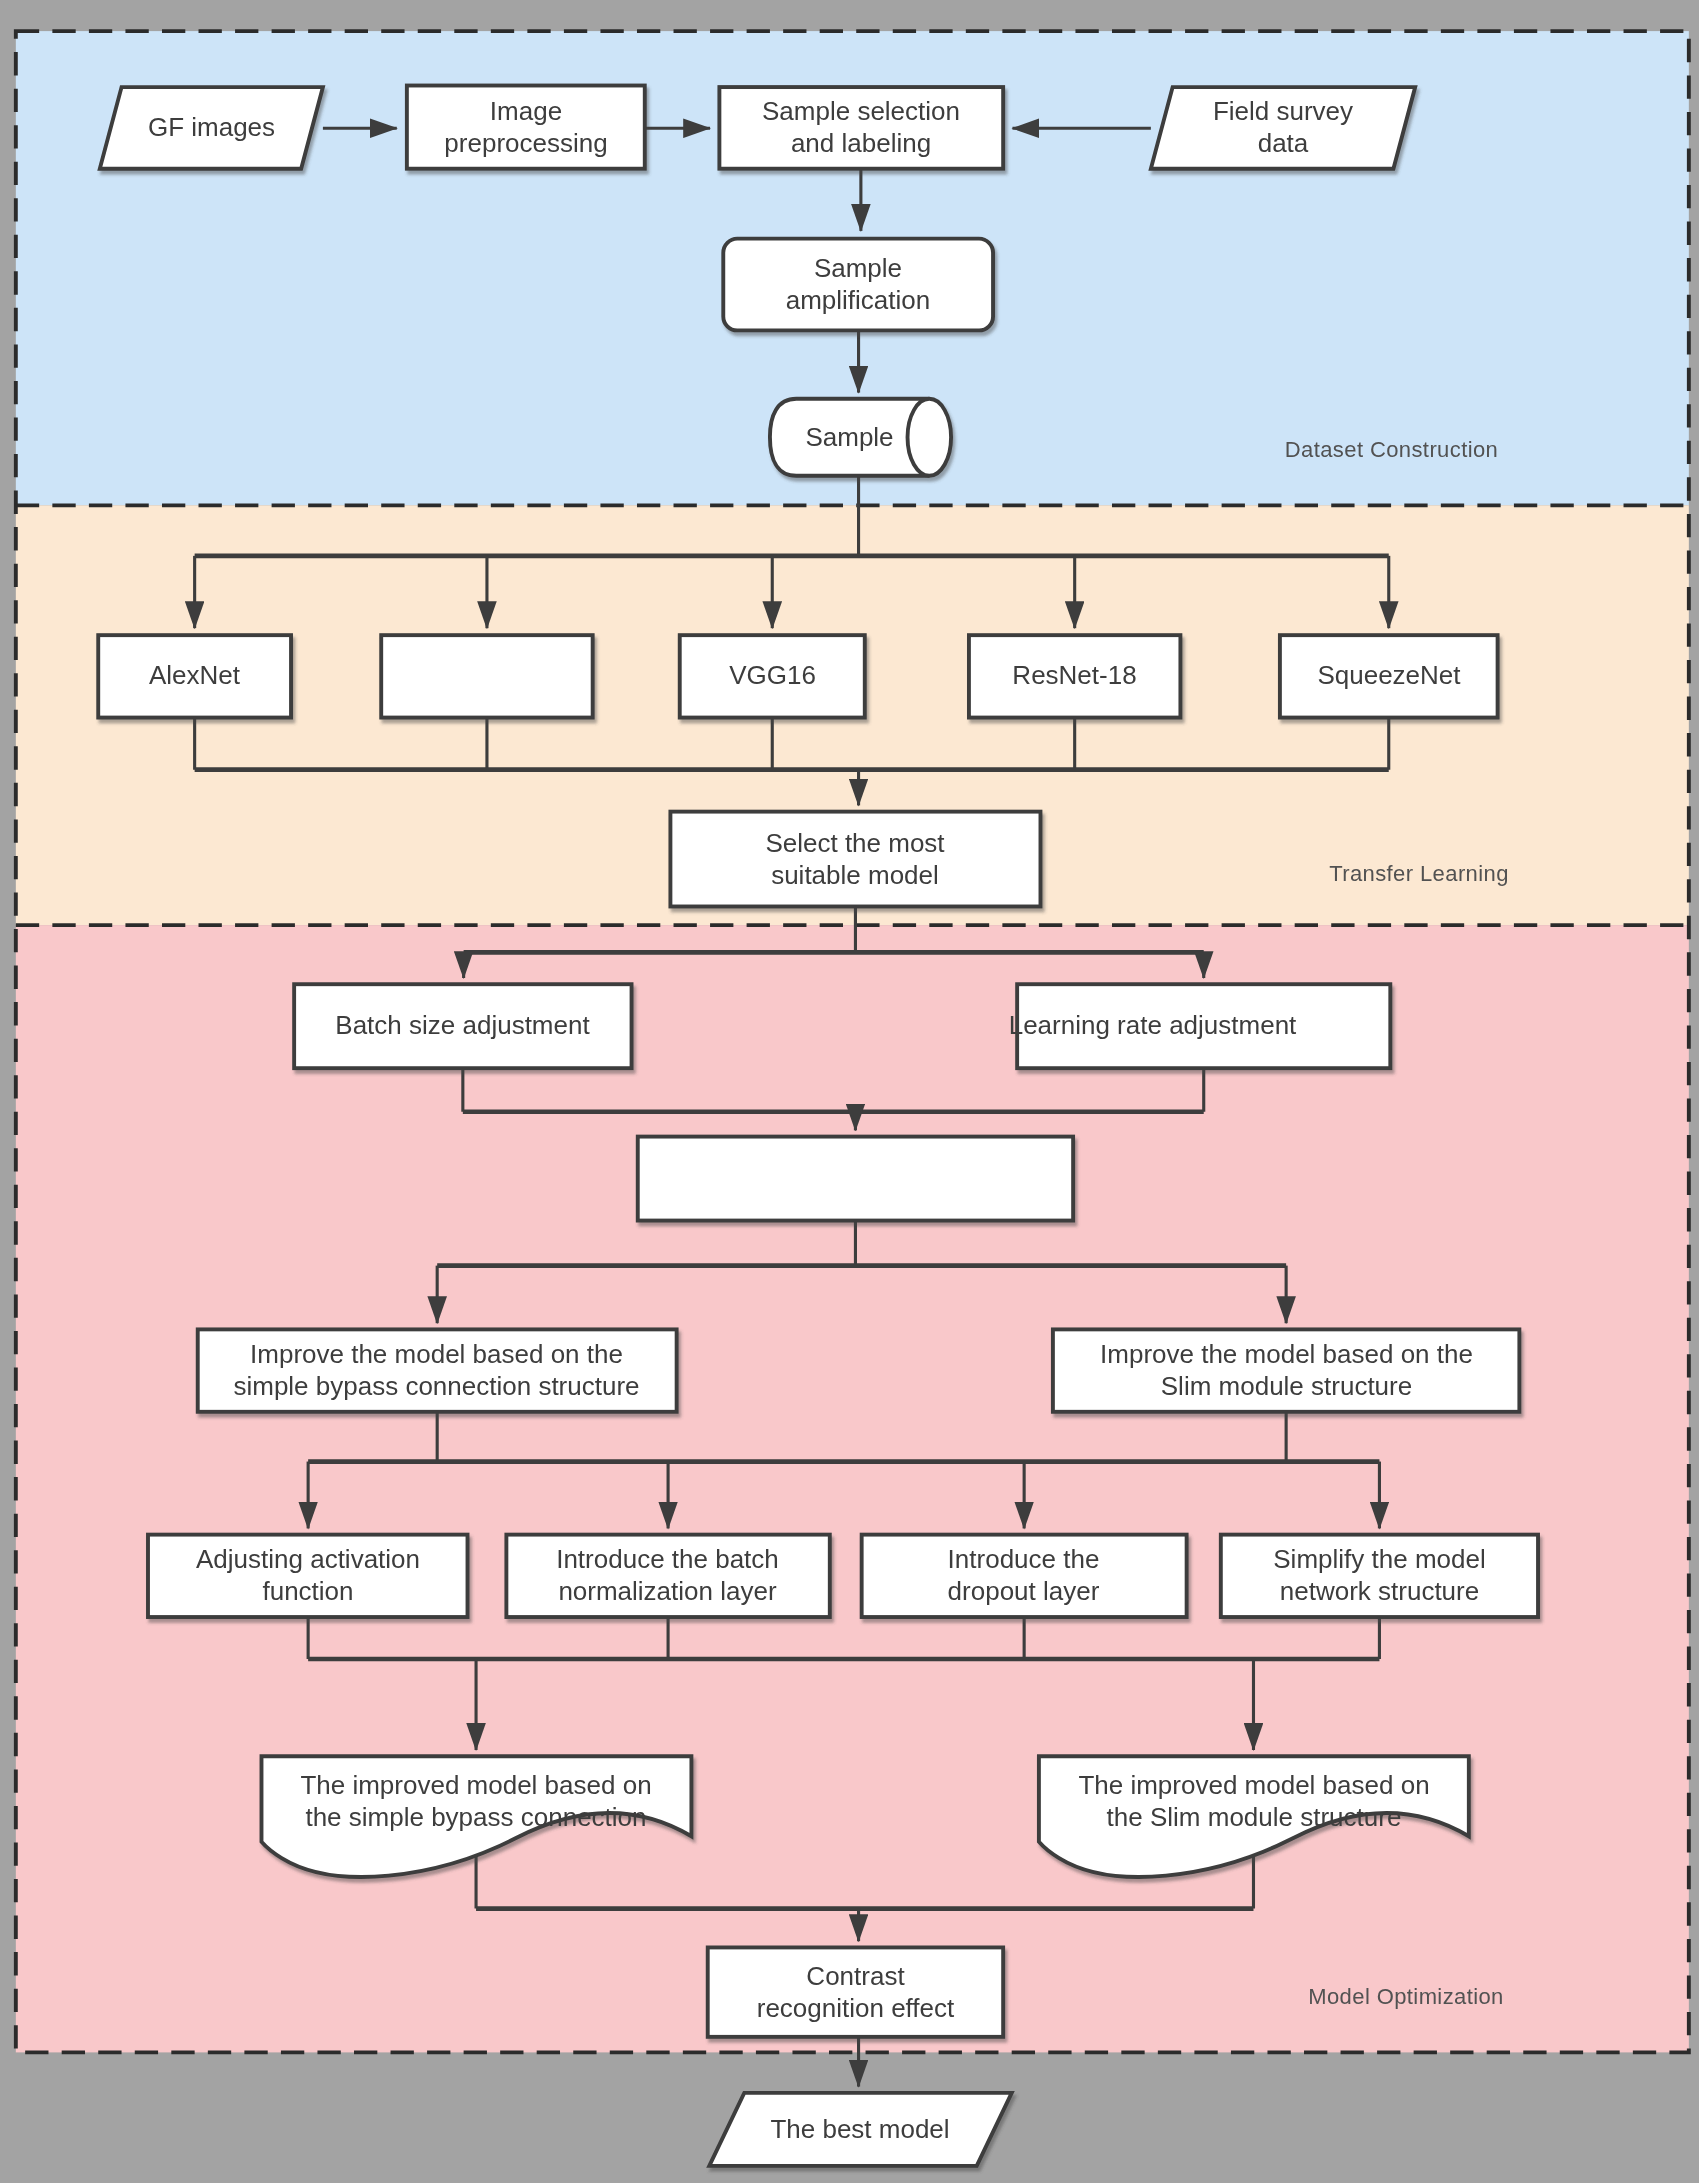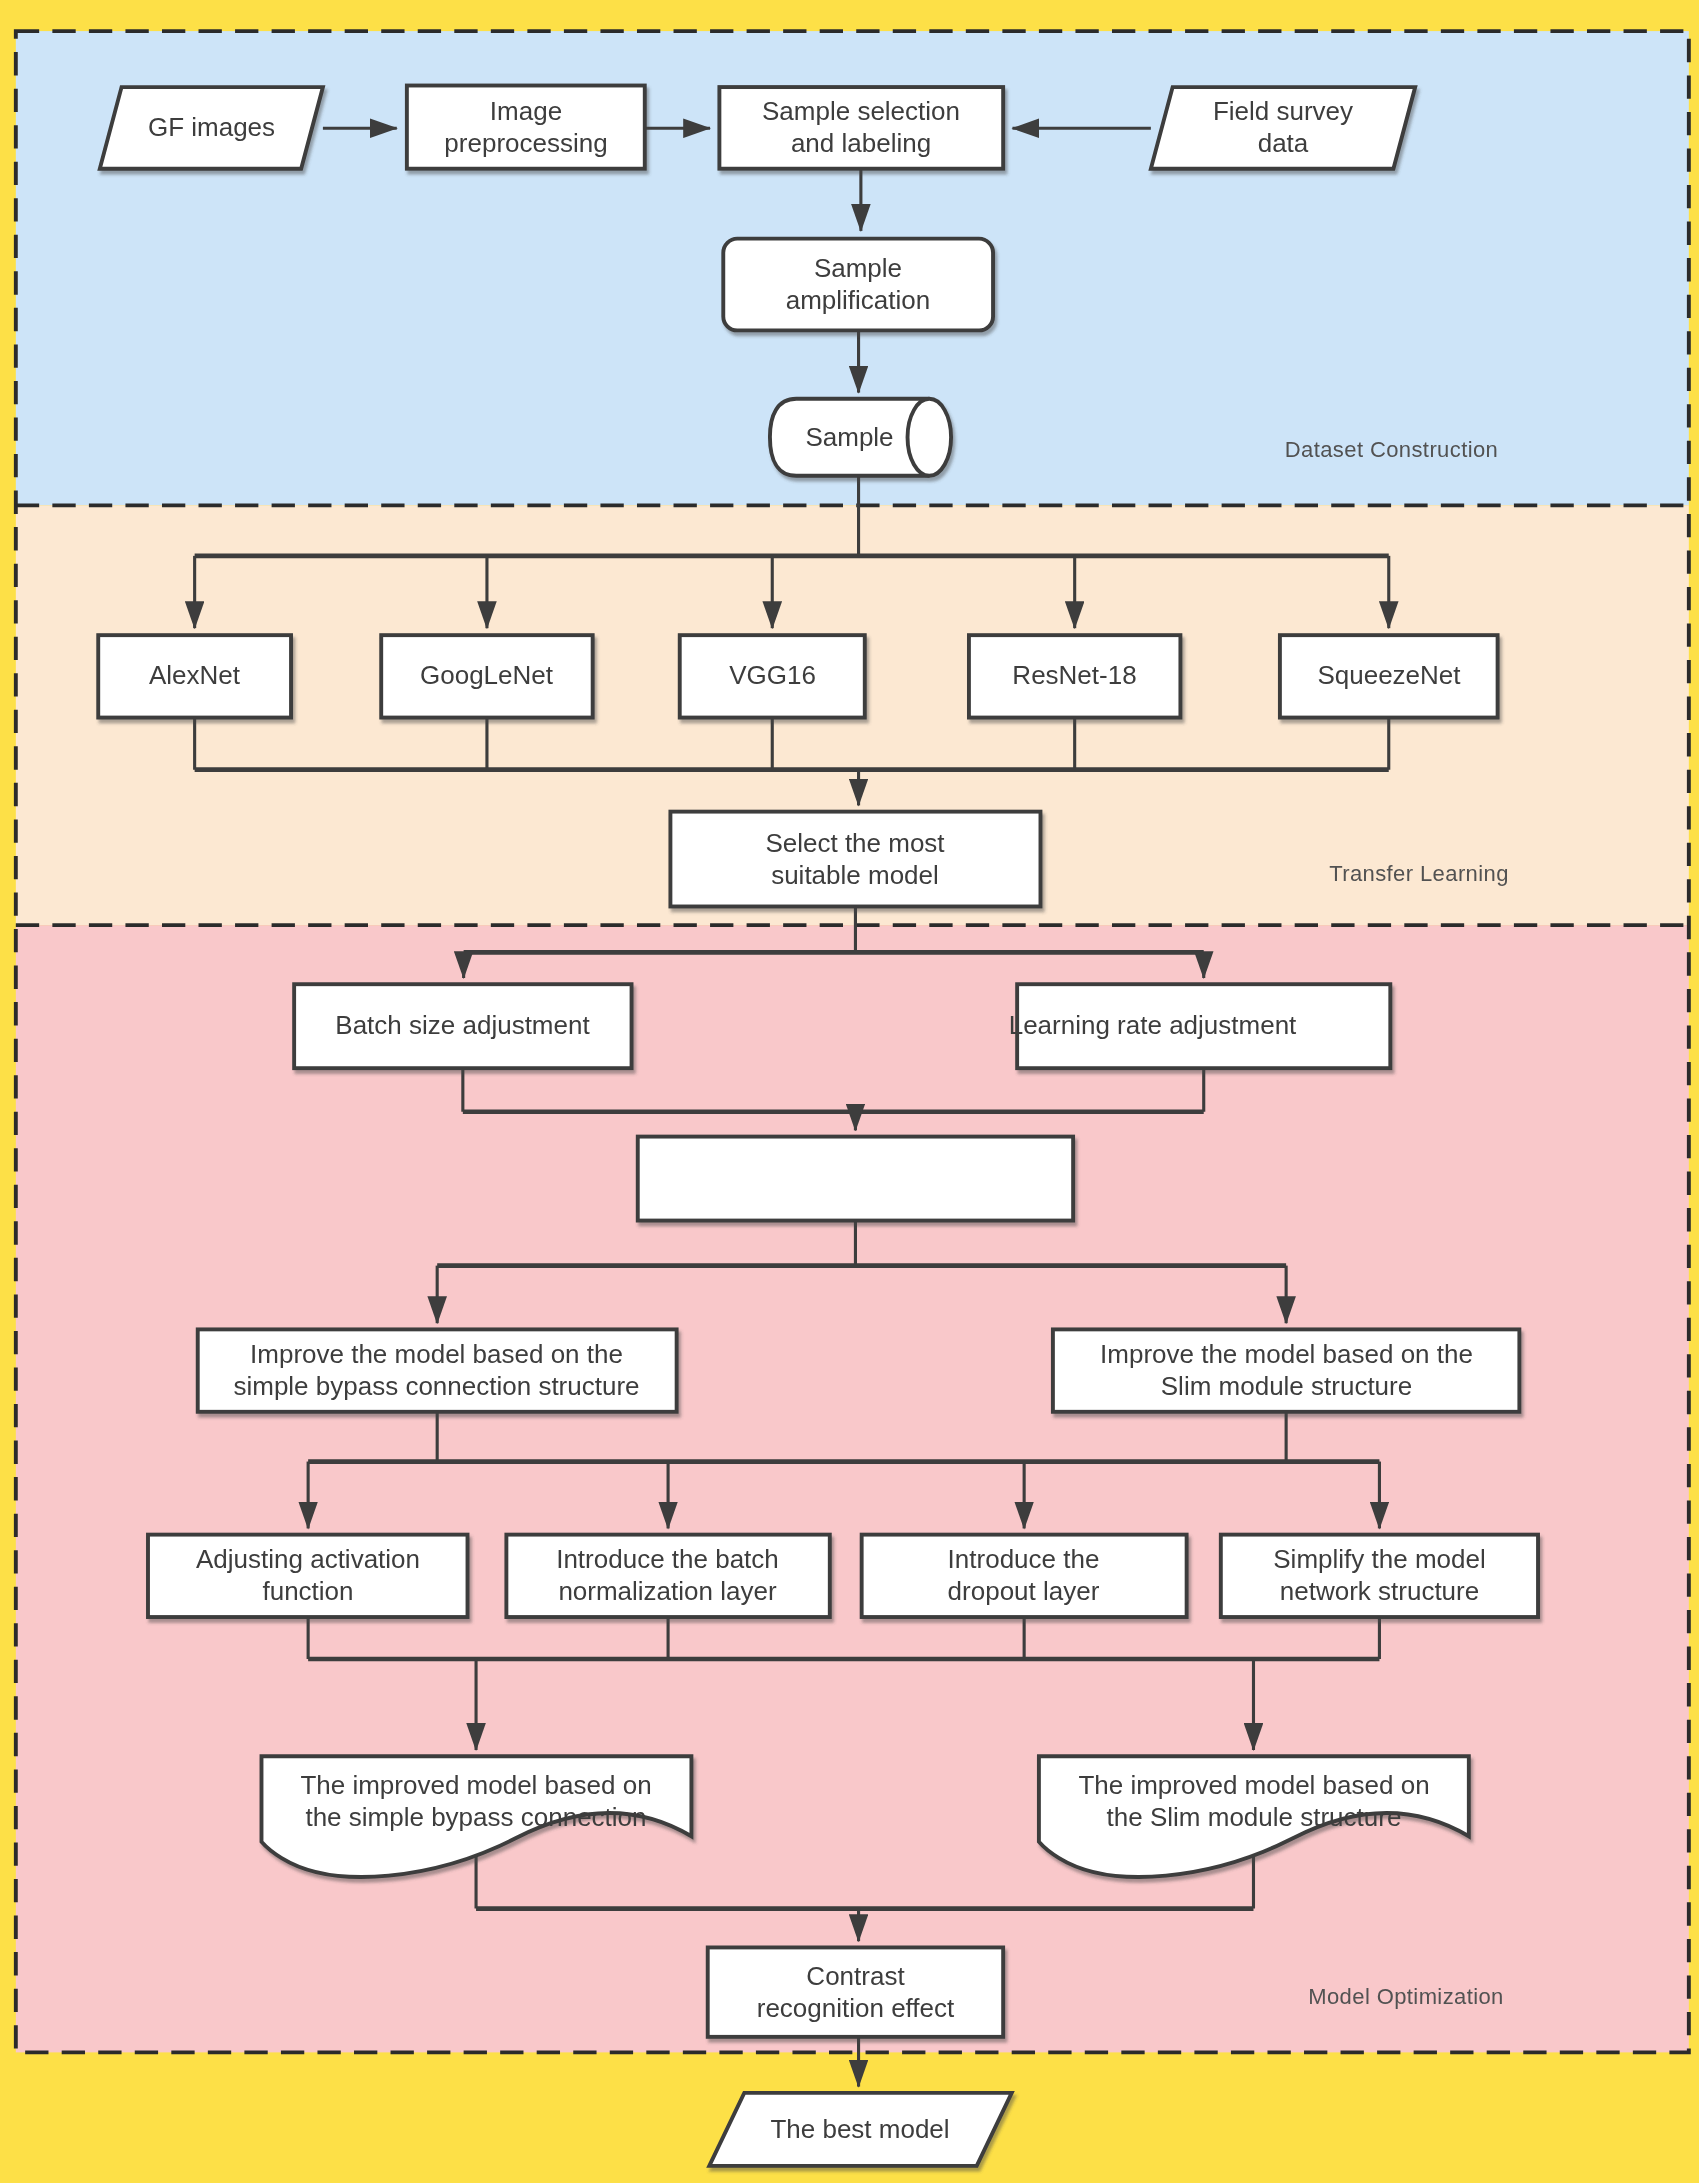--- a/index.html
+++ b/index.html
@@ -1,16 +1,16 @@
 <!DOCTYPE html>
 <html style="font-size:12.4px"><head>
 <meta charset="utf-8">
 <style>
   html,body{margin:0;padding:0;background:#ffffff;}
-  #stage{position:relative;width:1700px;height:2183px;background:#fde047;overflow:hidden;
+  #stage{position:relative;width:1700px;height:2183px;background:#a3a3a3;overflow:hidden;
          font-family:"Liberation Sans", sans-serif;}
   #diagram-svg{position:absolute;left:0;top:0;width:1700px;height:2183px;}
   .node-label{position:absolute;display:flex;align-items:center;justify-content:center;
               text-align:center;white-space:pre-line;font-size:26px;line-height:1.22;
               color:#3d3d3d;pointer-events:none;}
   .section-label{position:absolute;display:flex;align-items:center;justify-content:center;
               font-size:22px;color:#525252;letter-spacing:0.4px;pointer-events:none;}
 </style>
 </head>
 <body>
@@ -121,21 +121,20 @@
 <div class="node-label" style="left:407px;top:86px;width:238px;height:83px">Image
 preprocessing</div>
 <div class="node-label" style="left:719px;top:87px;width:284px;height:82px">Sample selection
 and labeling</div>
 <div class="node-label" style="left:1151px;top:87px;width:264px;height:82px">Field survey
 data</div>
 <div class="node-label" style="left:723px;top:239px;width:270px;height:92px">Sample
 amplification</div>
 <div class="node-label" style="left:770px;top:399px;width:159px;height:77px">Sample</div>
 <div class="node-label" style="left:98px;top:635px;width:193px;height:82px">AlexNet</div>
-<div class="node-label" style="left:381px;top:635px;width:211px;height:82px">GoogLeNet</div>
 <div class="node-label" style="left:680px;top:635px;width:185px;height:82px">VGG16</div>
 <div class="node-label" style="left:969px;top:635px;width:211px;height:82px">ResNet-18</div>
 <div class="node-label" style="left:1280px;top:635px;width:218px;height:82px">SqueezeNet</div>
 <div class="node-label" style="left:670px;top:812px;width:370px;height:95px">Select the most
 suitable model</div>
 <div class="node-label" style="left:294px;top:984px;width:337px;height:84px">Batch size adjustment</div>
 <div class="node-label" style="left:966px;top:984px;width:373px;height:84px">Learning rate adjustment</div>
 <div class="node-label" style="left:197px;top:1330px;width:479px;height:82px">Improve the model based on the
 simple bypass connection structure</div>
 <div class="node-label" style="left:1053px;top:1330px;width:467px;height:82px">Improve the model based on  the

